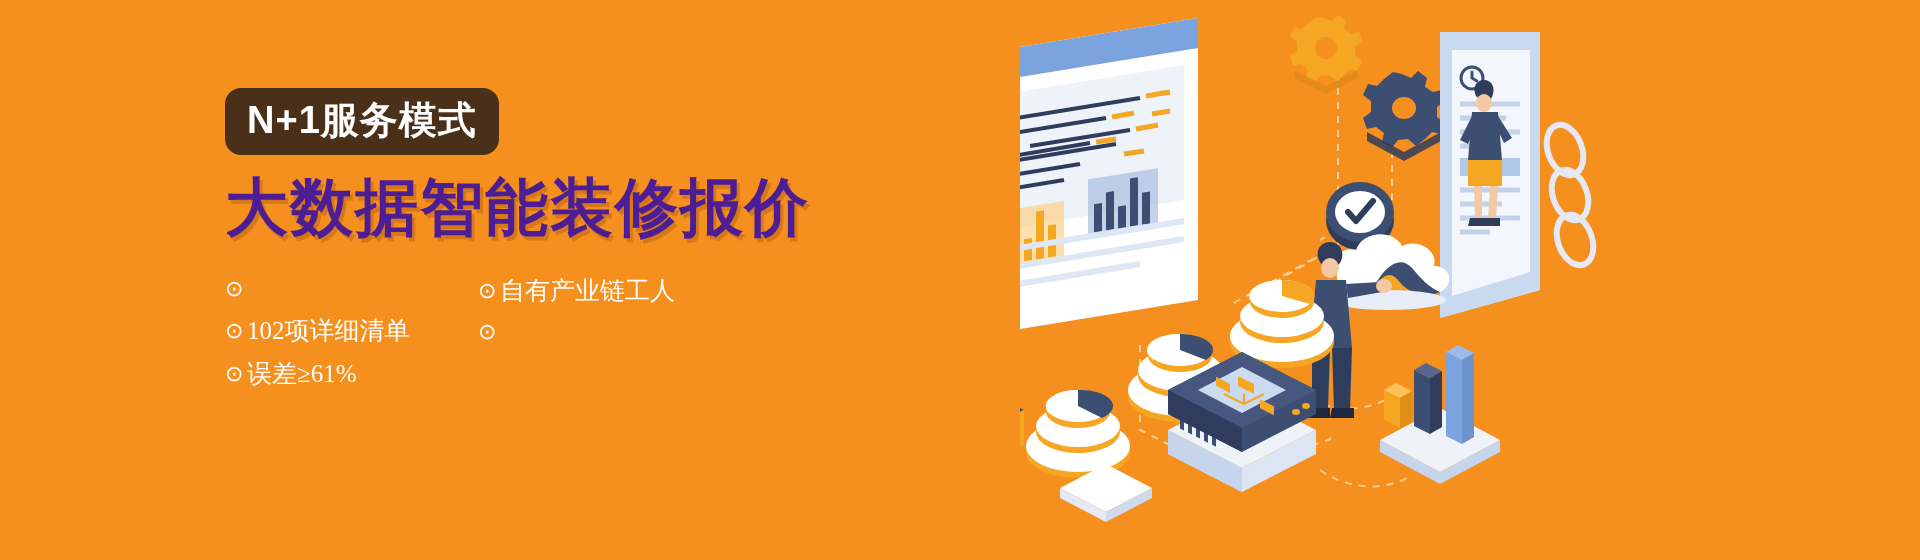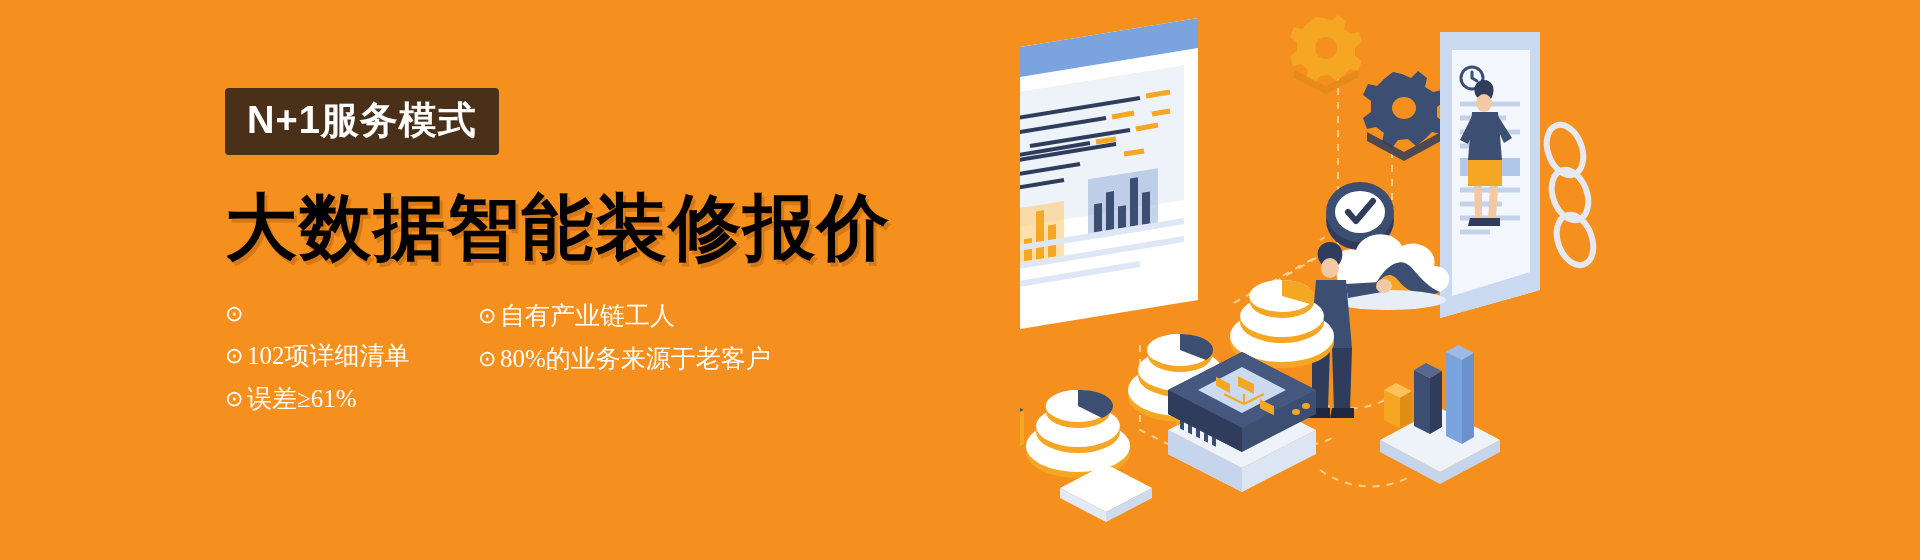--- a/index.html
+++ b/index.html
@@ -23,29 +23,29 @@
     width:760px;
   }
   #badge {
     display:inline-block;
     background:#4a3018;
     color:#ffffff;
     font-weight:bold;
     font-size:38px;
     line-height:1;
     padding:13px 22px 16px 22px;
-    border-radius:4px;
+    border-radius:16px;
     letter-spacing:1px;
     white-space:nowrap;
   }
   #headline {
-    margin-top:36px;
-    color:#000000;
+    margin-top:20px;
+    color:#4c1d95;
     font-weight:bold;
-    font-size:72px;
+    font-size:63px;
     line-height:1.02;
     letter-spacing:2px;
     white-space:nowrap;
     text-shadow:3px 4px 0 rgba(190,100,15,0.55);
   }
   #bullets {
     margin-top:30px;
     display:flex;
     gap:0px;
   }
@@ -100,21 +100,20 @@
         </div>
       </div>
 
       <div id="bullets-right" class="bullet-col">
         <div class="bullet">
           <span class="mark">⊙</span>
           <span>自有产业链工人</span>
         </div>
         <div class="bullet">
           <span class="mark">⊙</span>
-          <span>80%的业务来源于老客户</span>
         </div>
       </div>
 
     </div>
   </div>
 
   <div id="art">
     <svg width="640" height="560" viewBox="0 0 640 560" xmlns="http://www.w3.org/2000/svg">
 
       <g stroke="#ffd9a0" stroke-width="2" fill="none" stroke-dasharray="7 7" opacity="0.85">

